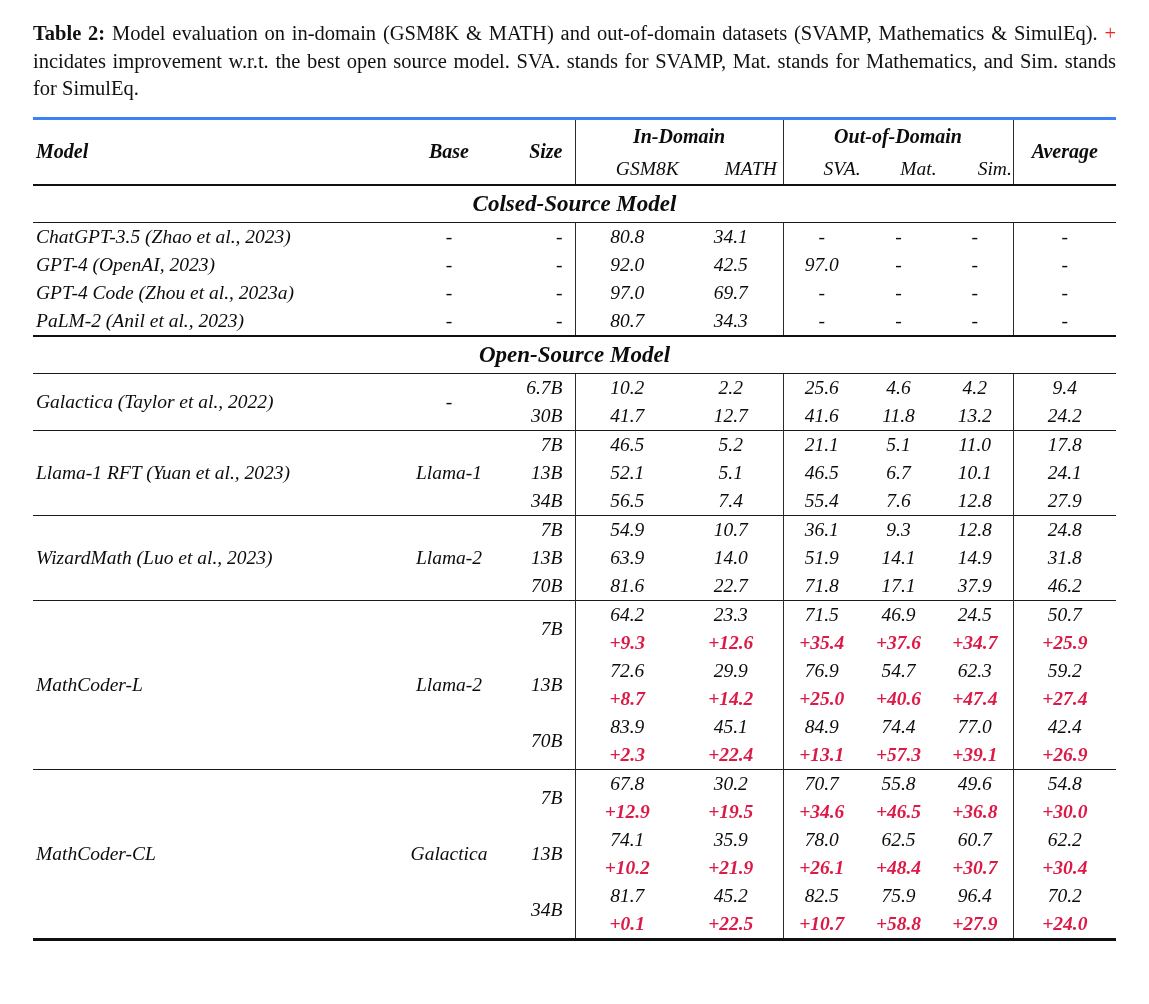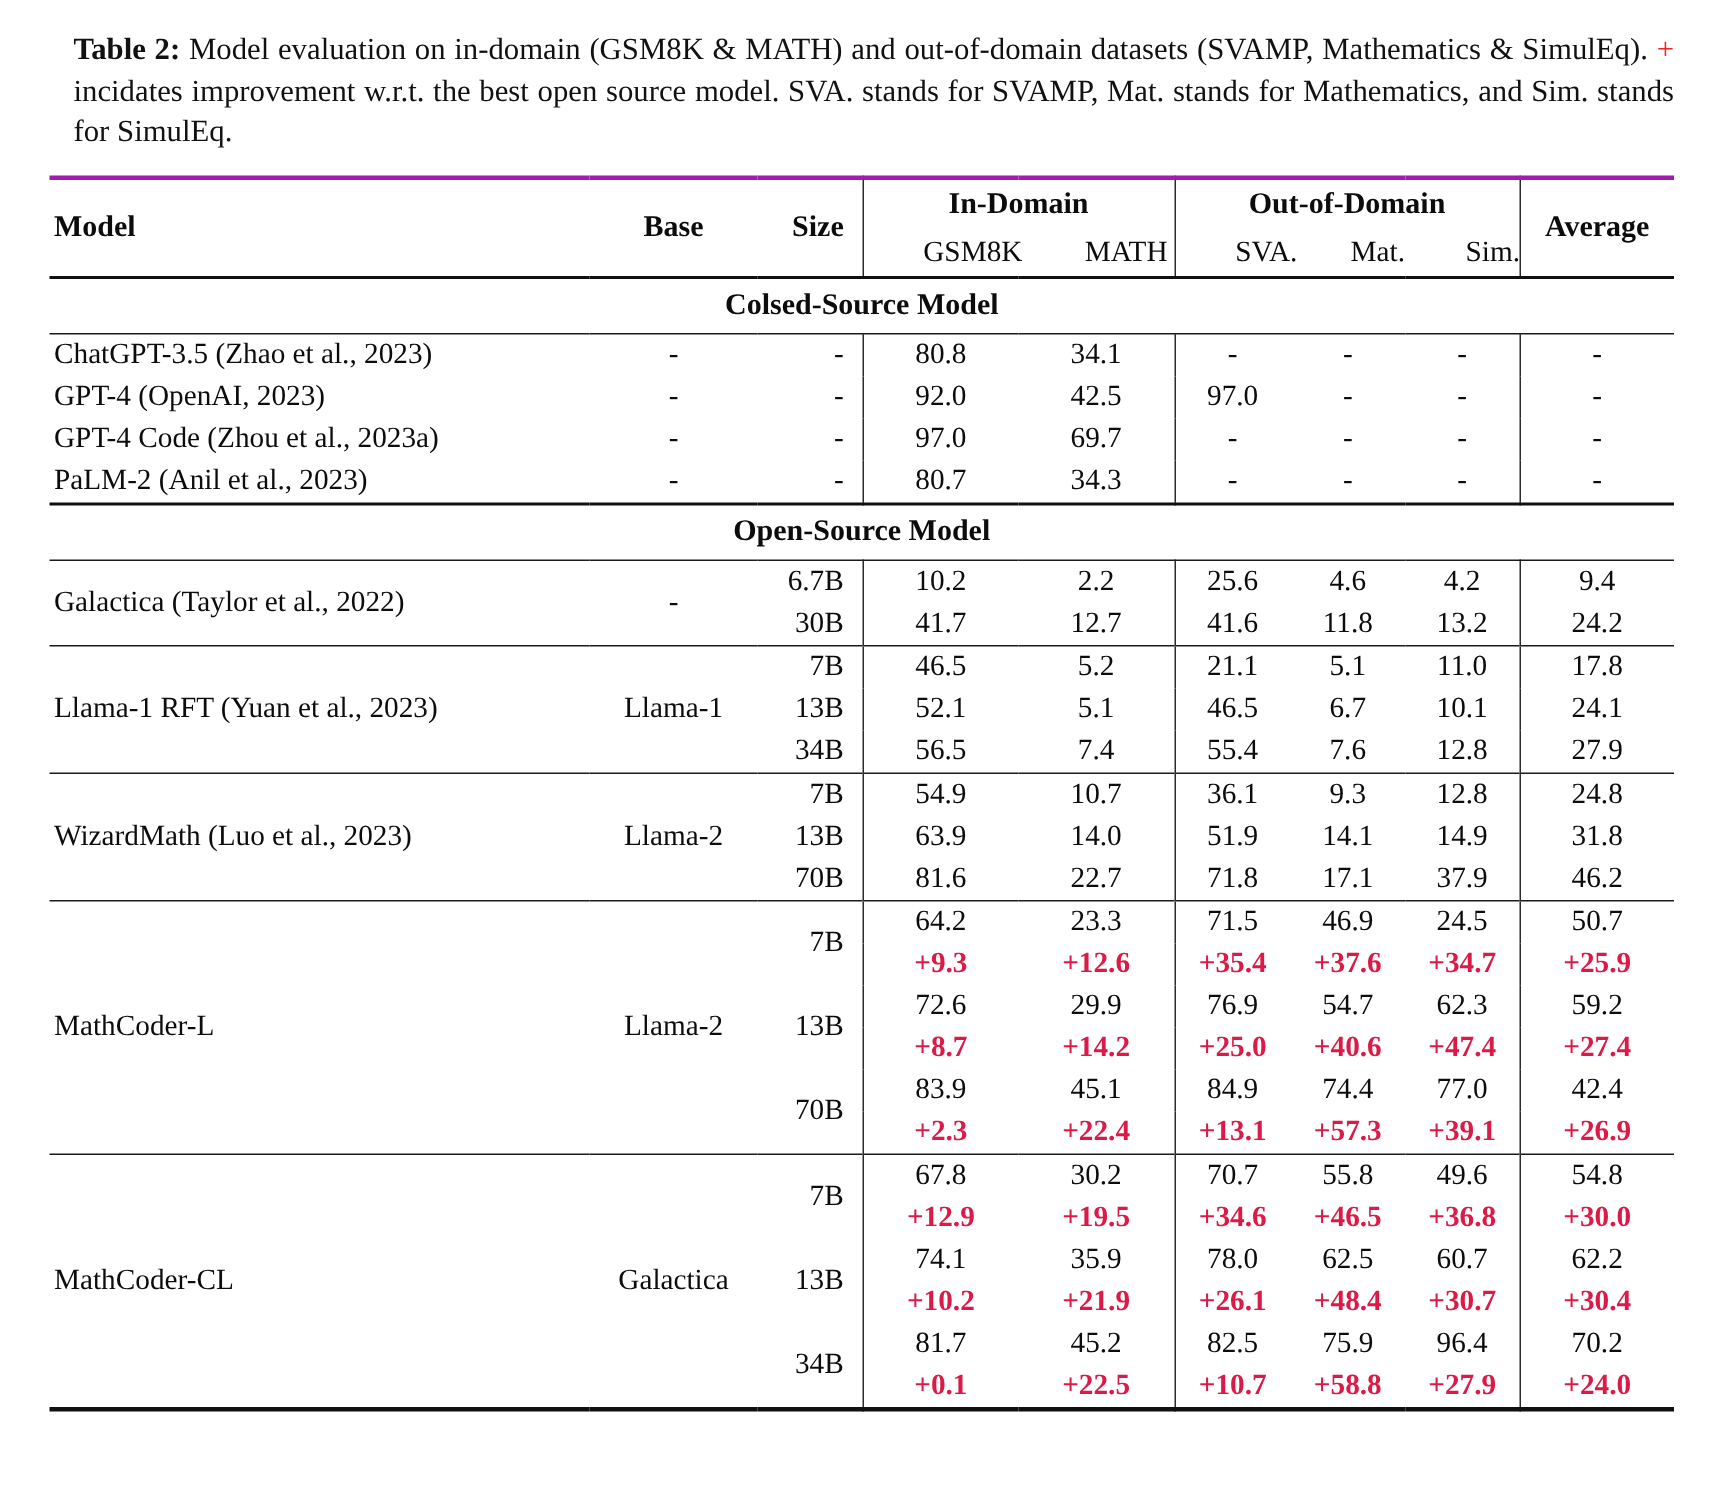--- a/index.html
+++ b/index.html
@@ -4,46 +4,46 @@
 <style>
   :root { --imp-red: #dc1a47; --plus-red: #ee2524; }
   html,body { margin:0; padding:0; }
   body {
     width:1149px; height:1004px; background:#ffffff; color:#0c0c0c;
     font-family:"Liberation Serif", serif; overflow:hidden;
   }
   .page { padding:16px 33px 0 33px; }
 
   .caption {
-    margin:4px 0 0 16px; font-size:20.5px; line-height:27.5px;
+    margin:4px 0 0 0; font-size:20.5px; line-height:27.5px;
     text-align:justify; color:#111;
   }
   .caption .lbl { font-weight:bold; }
   .caption .plus { color:var(--plus-red); }
 
   table.results {
     margin-top:14px; width:1083px; table-layout:fixed;
     border-collapse:collapse; font-size:19.5px;
-    border-top:3px solid #a21caf; border-bottom:3px solid #101010;
+    border-top:3px solid #3b82f6; border-bottom:3px solid #101010;font-style:italic;
   }
   th, td { padding:0; vertical-align:middle; }
 
   thead th { font-weight:bold; font-size:20px; }
   tr.h1 th { height:34px; }
   tr.h2 th { height:30px; font-weight:normal; font-size:19.5px;padding-left:40px; }
   th.hmodel { text-align:left; padding-left:3px; }
   th.hbase { text-align:center; }
   th.hsize { text-align:right; padding-right:12px; }
   th.hgrp, th.hsub, th.havg { text-align:center; }
 
   .vl { border-left:1px solid #2b2b2b; }
 
   tbody td { height:28px; }
   td.section-title {
-    height:36px; text-align:center; font-weight:bold; font-size:20px;
+    height:36px; text-align:center; font-weight:bold; font-size:23px;
     border-top:2.5px solid #101010; border-bottom:1px solid #1b1b1b;
   }
   td.model { text-align:left; padding-left:3px; }
   td.base  { text-align:center; }
   td.size  { text-align:right; padding-right:12px; }
   td.val, td.imp { text-align:center; }
   td.imp { color:var(--imp-red); font-weight:bold; }
   tr.group-rule td { border-top:1px solid #1b1b1b; }
 </style>
 </head>

